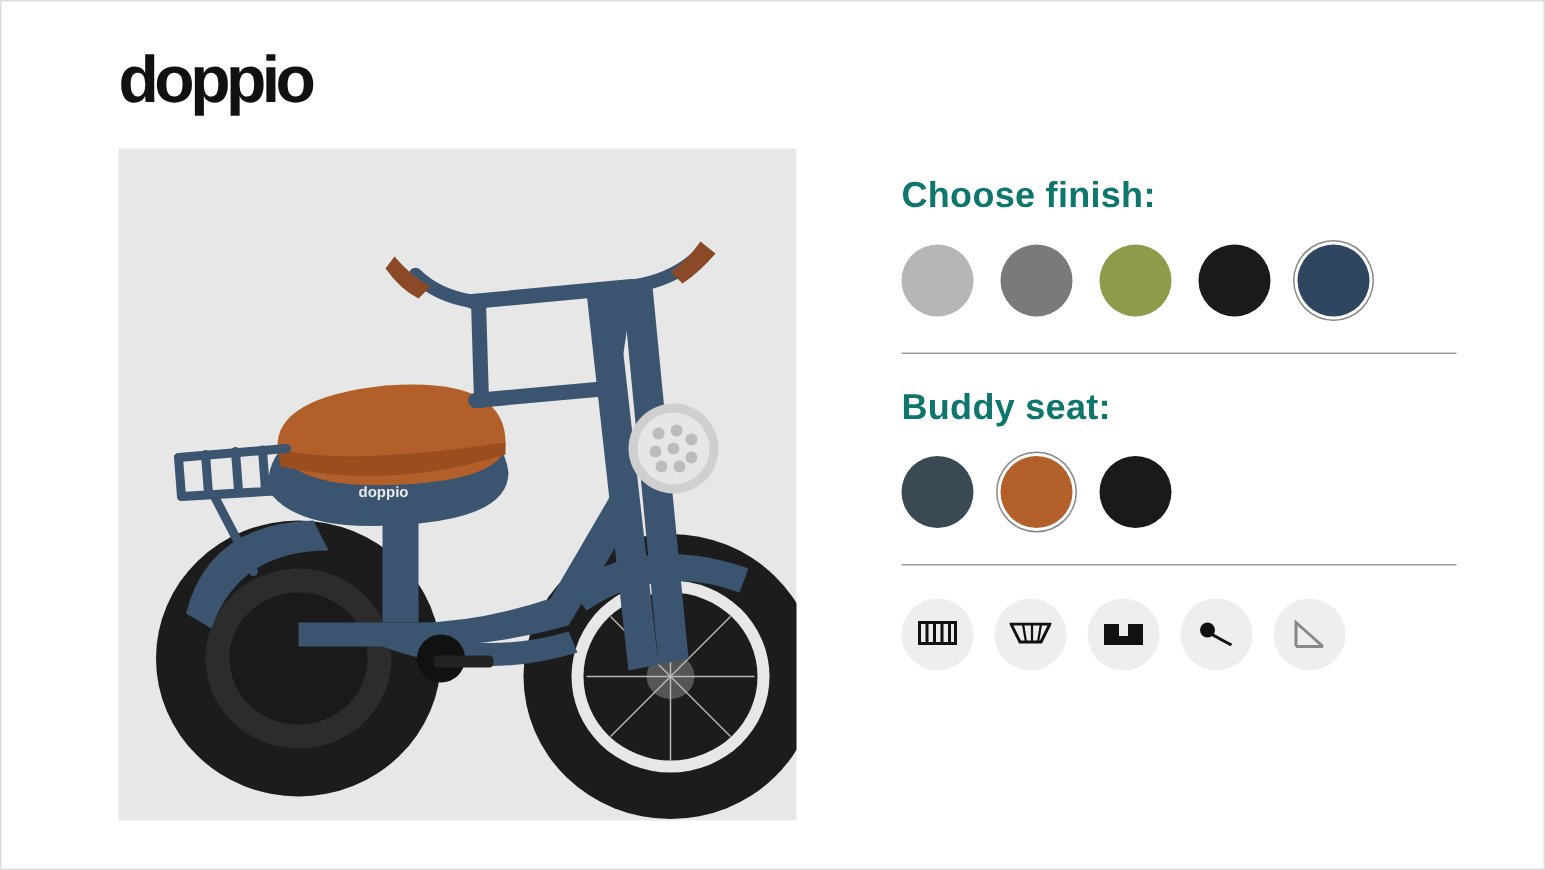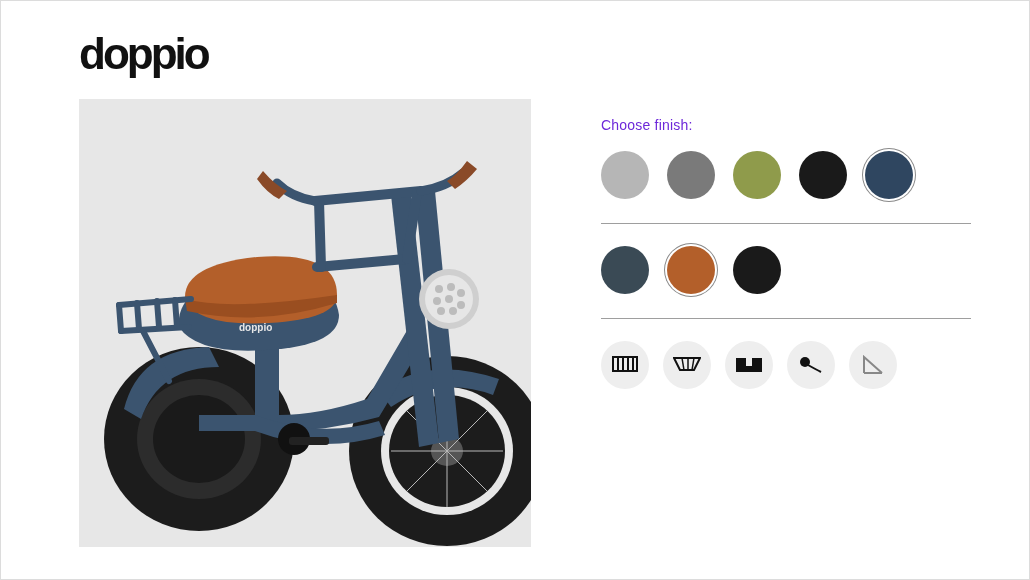--- a/index.html
+++ b/index.html
@@ -33,23 +33,23 @@
     position: absolute;
     inset: 0;
   }
   .options-panel {
     position: absolute;
     top: 116px;
     left: 600px;
     width: 380px;
   }
   .section-label {
-    font-size: 14px;
-    color: #6d28d9;
-    font-weight: 400;
+    font-size: 24px;
+    color: #0f766e;
+    font-weight: 700;
     margin-bottom: 18px;
     letter-spacing: 0.2px;
   }
   .swatch-row {
     display: flex;
     gap: 18px;
     margin-bottom: 24px;
   }
   .swatch {
     width: 48px;
@@ -179,20 +179,21 @@
   <div class="section-label">Choose finish:</div>
   <div class="swatch-row" id="finish-row">
       <div class="swatch" style="background: rgb(182, 182, 182);"></div>
       <div class="swatch" style="background: rgb(122, 122, 122);"></div>
       <div class="swatch" style="background: rgb(143, 155, 75);"></div>
       <div class="swatch" style="background: rgb(26, 26, 26);"></div>
       <div class="swatch selected" style="background: rgb(47, 70, 96);"></div>
     </div>
   <hr class="divider">
 
+  <div class="section-label">Buddy seat:</div>
   <div class="swatch-row" id="seat-row">
       <div class="swatch" style="background: rgb(58, 74, 85);"></div>
       <div class="swatch selected" style="background: rgb(179, 95, 42);"></div>
       <div class="swatch" style="background: rgb(26, 26, 26);"></div>
     </div>
   <hr class="divider">
 
   <div class="transport-row" id="transport-row">
       <div class="transport-opt">
         <span>

